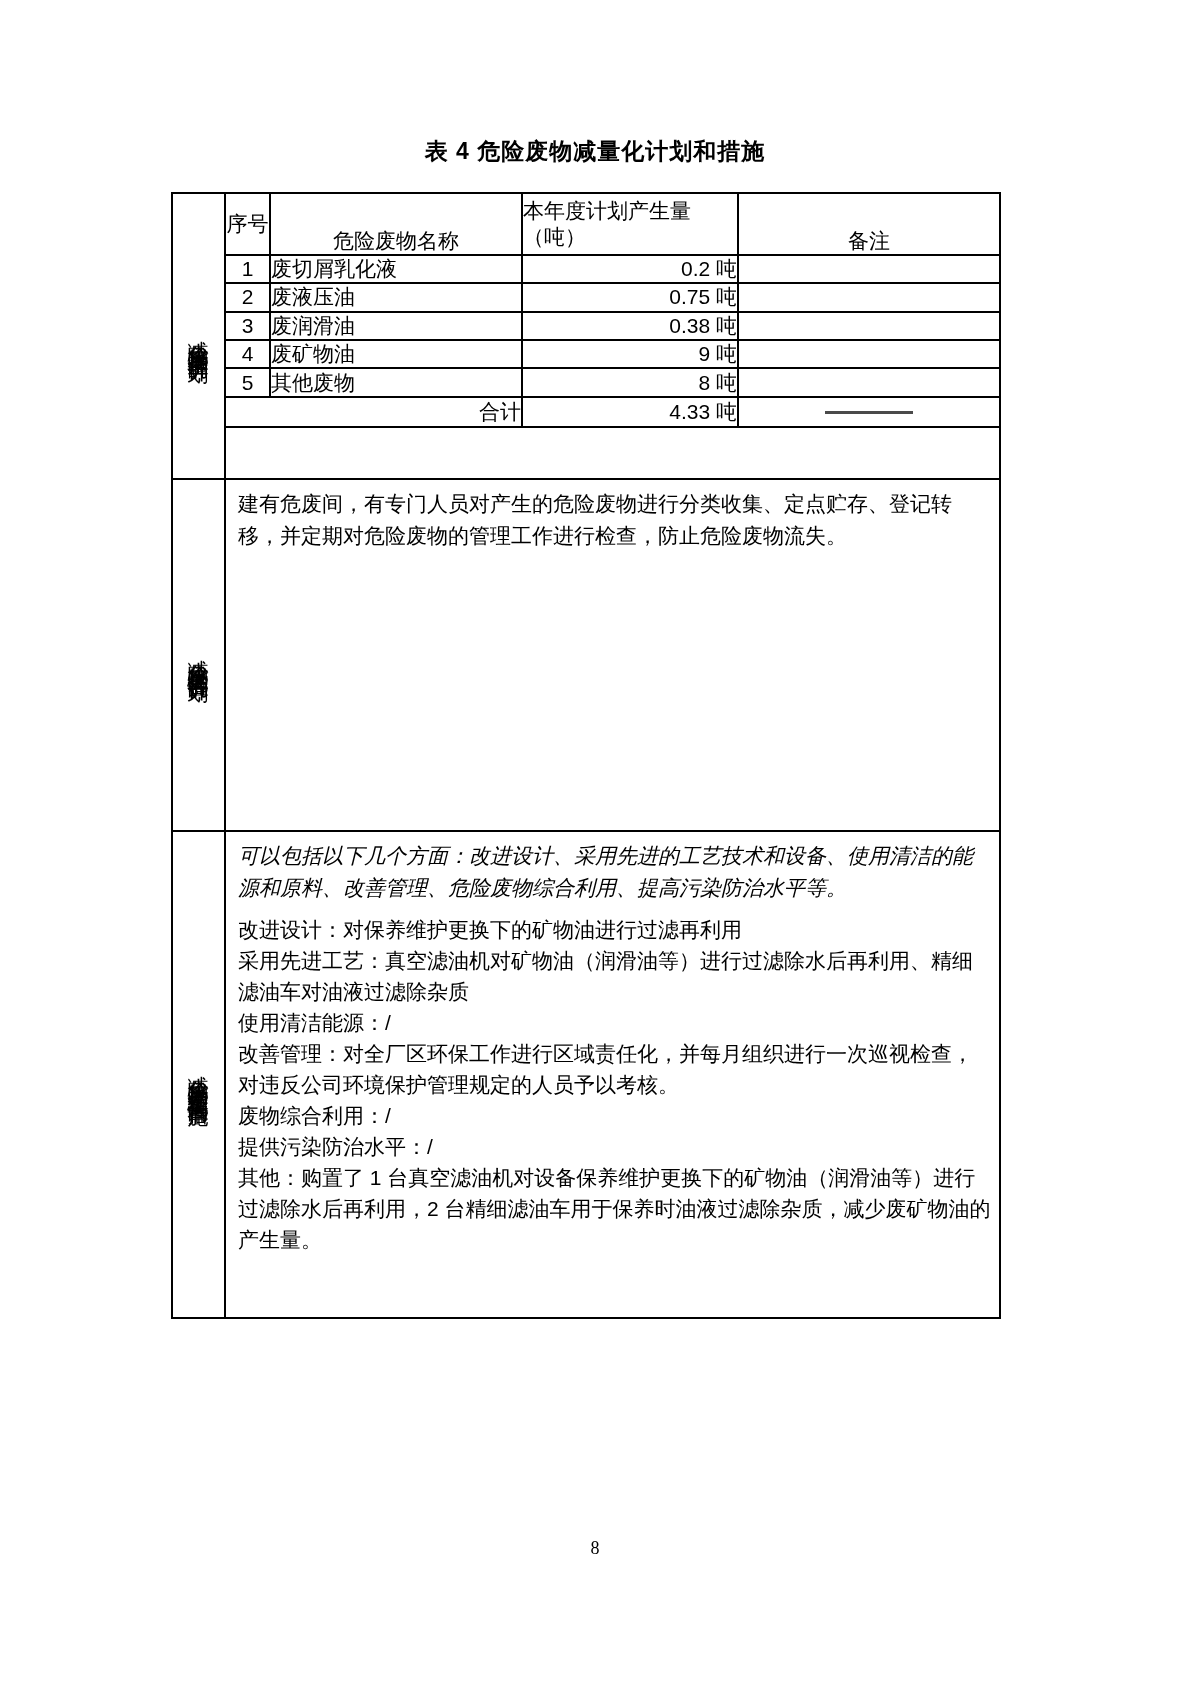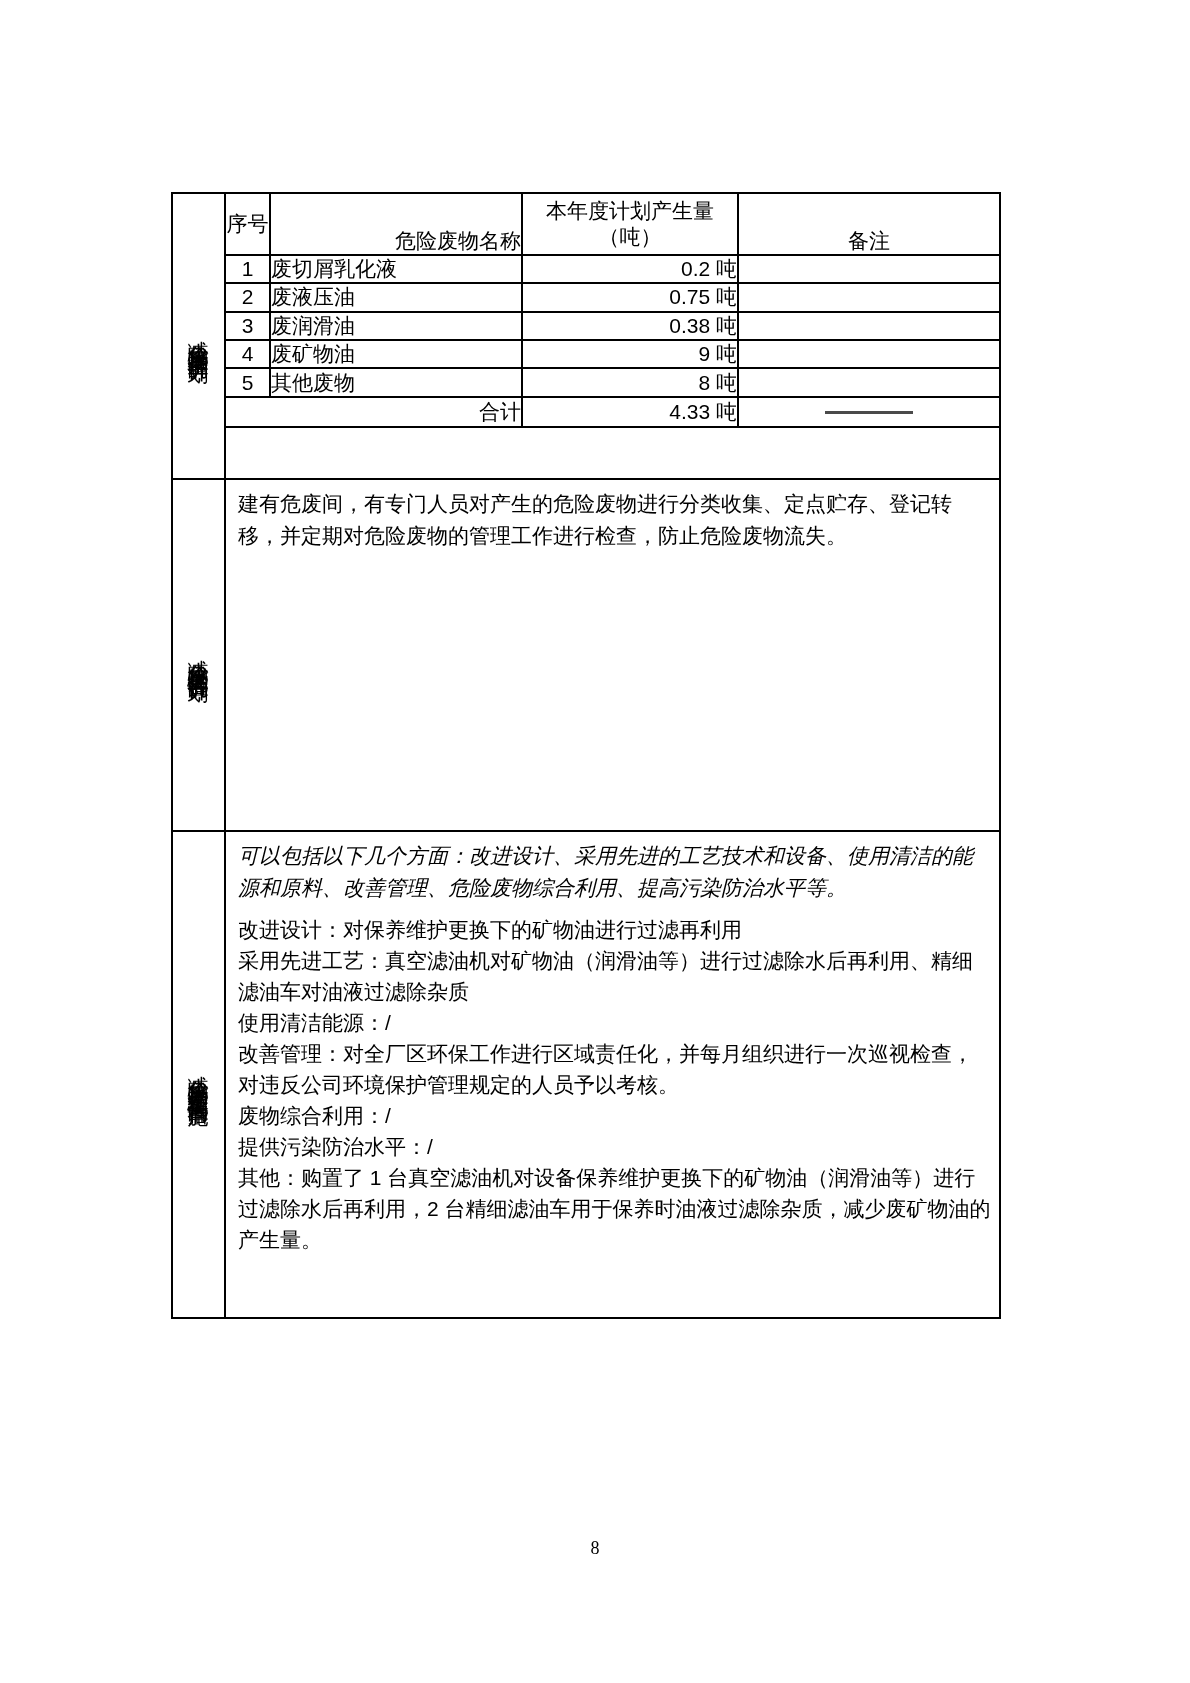--- a/index.html
+++ b/index.html
@@ -45,22 +45,22 @@
     width:100%; height:284px;
     font-size:21px;
   }
   table.waste td { border:2px solid #000; padding:0; line-height:26px; }
   table.waste tr > td:first-child { border-left:none; }
   table.waste tr > td:last-child  { border-right:none; }
   table.waste tr:first-child > td { border-top:none; }
   table.waste tr:last-child  > td { border-bottom:none; }
   tr.hdr { height:60px; }
   .h-index { text-align:center; vertical-align:middle; word-break:break-all; padding:0 11px; }
-  .h-name  { text-align:right; vertical-align:bottom; padding-bottom:5px; }
-  .h-amount{ text-align:center; vertical-align:middle; }
+  .h-name  { text-align:center; vertical-align:bottom; padding-bottom:5px; }
+  .h-amount{ text-align:left; vertical-align:middle; }
   .h-amount .amt-wrap { display:inline-block; width:182px; }
   .h-remark{ text-align:center; vertical-align:bottom; padding-bottom:5px; }
   tr.row { height:28px; }
   .c-index  { text-align:center; vertical-align:middle; }
   .c-name   { text-align:left; vertical-align:middle; padding-left:12px; }
   .c-amount { text-align:right; vertical-align:middle; padding-right:12px; }
   tr.total { height:30px; }
   .t-label  { text-align:right; vertical-align:middle; padding-right:18px; }
   .t-amount { text-align:right; vertical-align:middle; padding-right:12px; }
   .t-remark { vertical-align:middle; }
@@ -86,20 +86,21 @@
     text-align:center;
     font-family:"Liberation Serif","DejaVu Serif",serif;
     font-size:18px;
   }
 </style>
 </head>
 <body>
 
 <div class="page">
 
+  <div class="doc-title">表 4 危险废物减量化计划和措施</div>
 
   <div class="doc-table">
 
     <div class="section s1">
       <div class="label-cell">
         <div class="vlabel">减少危险废物产生量的计划</div>
       </div>
       <div class="section-content">
         <table class="waste">
           <colgroup>

